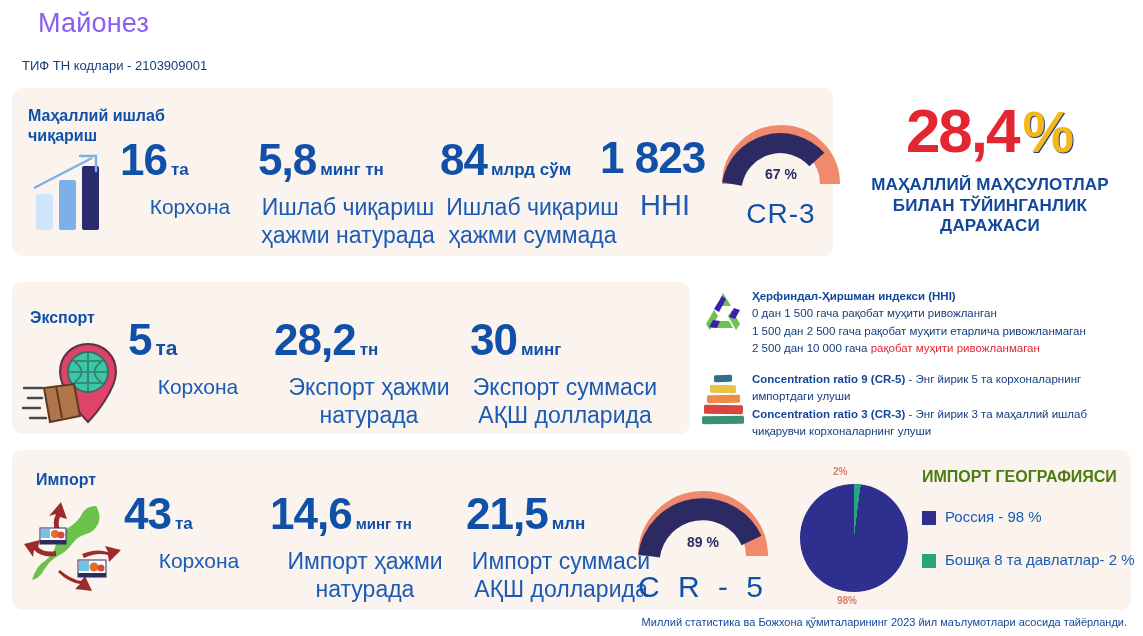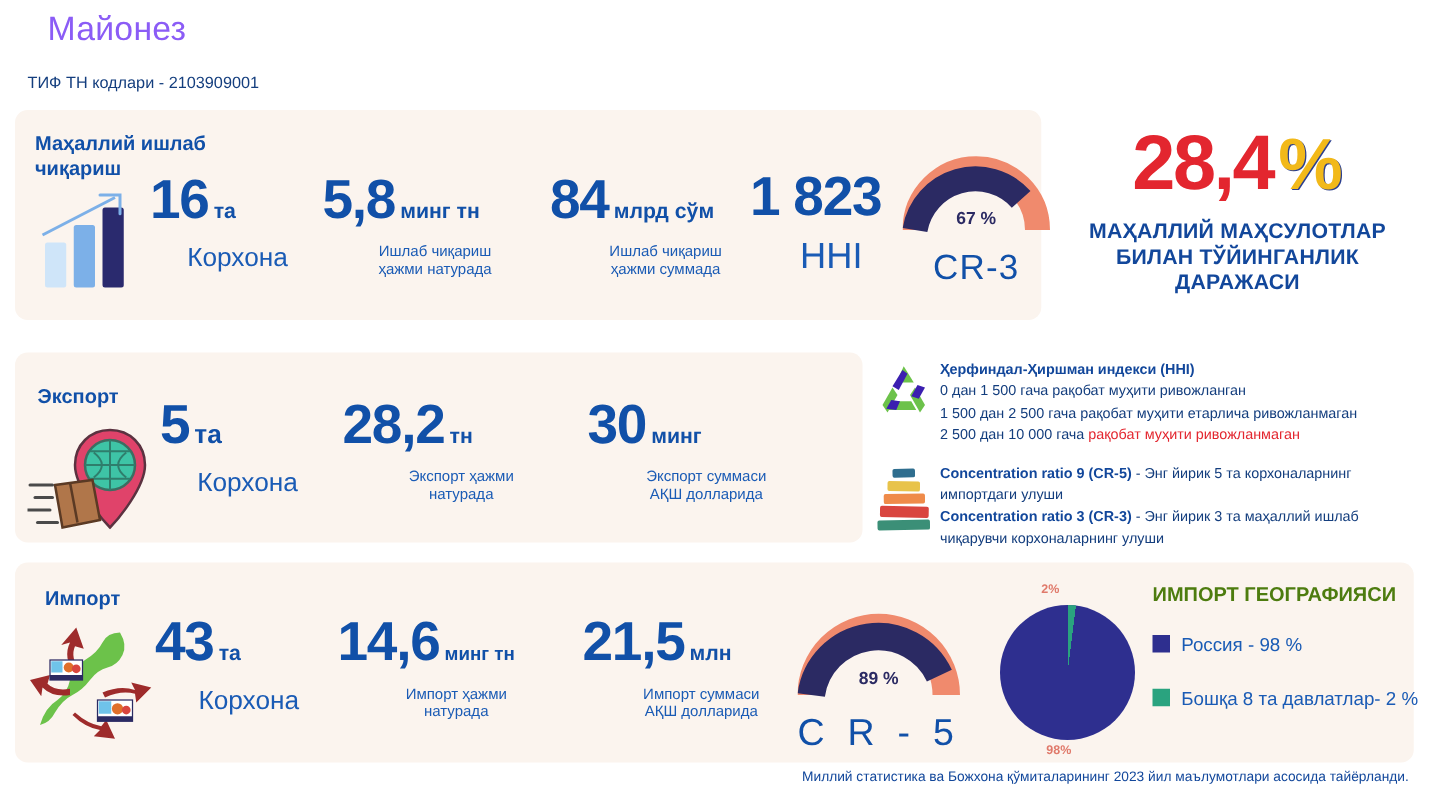--- a/index.html
+++ b/index.html
@@ -38,21 +38,21 @@
   .stat{position:absolute;text-align:center;}
   .stat .big{
     font-size:44px;font-weight:bold;color:#1150a8;line-height:1;
     letter-spacing:-1px;white-space:nowrap;
   }
   .stat .unit{
     font-size:17px;font-weight:bold;color:#1150a8;margin-left:4px;
     letter-spacing:0;
   }
   .stat .cap{
-    margin-top:12px;font-size:12px;color:#1a5bb5;line-height:1.2;font-weight:normal;
+    margin-top:12px;font-size:23px;color:#1a5bb5;line-height:1.2;font-weight:normal;
     white-space:pre-line;
   }
   .stat .cap.big-cap{font-size:21px;}
 
   .stat-row{display:flex;align-items:baseline;}
 
   
   .gauge-wrap{position:absolute;text-align:center;}
   .gauge{position:relative;}
   .gauge-val{
@@ -89,21 +89,21 @@
   #geo{position:absolute;left:790px;top:462px;width:345px;height:140px;}
   .pie{position:absolute;left:10px;top:22px;width:108px;height:108px;border-radius:50%;
        background:conic-gradient(#2e2f8f 0deg 3.6deg,#2e2f8f 3.6deg 360deg);}
   .pie-slice{position:absolute;left:10px;top:22px;width:108px;height:108px;border-radius:50%;
        background:conic-gradient(from 0deg,#2aa37f 0deg 7.2deg,transparent 7.2deg 360deg);}
   .pie-lab{position:absolute;font-size:10px;color:#e07a6b;font-weight:bold;}
   #pie-lab-top{left:43px;top:4px;}
   #pie-lab-bottom{left:47px;top:133px;}
   .geo-title{position:absolute;left:132px;top:6px;font-size:16px;font-weight:bold;color:#4d7c0f;}
   .geo-legend{position:absolute;left:132px;top:46px;font-size:15px;color:#1a5bb5;}
-  .geo-item{display:flex;align-items:flex-start;margin-bottom:26px;}
+  .geo-item{display:flex;align-items:flex-end;margin-bottom:26px;}
   .swatch{width:14px;height:14px;margin-right:9px;flex:0 0 14px;}
 
   
   .footer{
     position:absolute;left:0;right:16px;bottom:8px;text-align:right;
     font-size:11px;color:#12479b;
   }
 </style>
 </head>
 <body>

